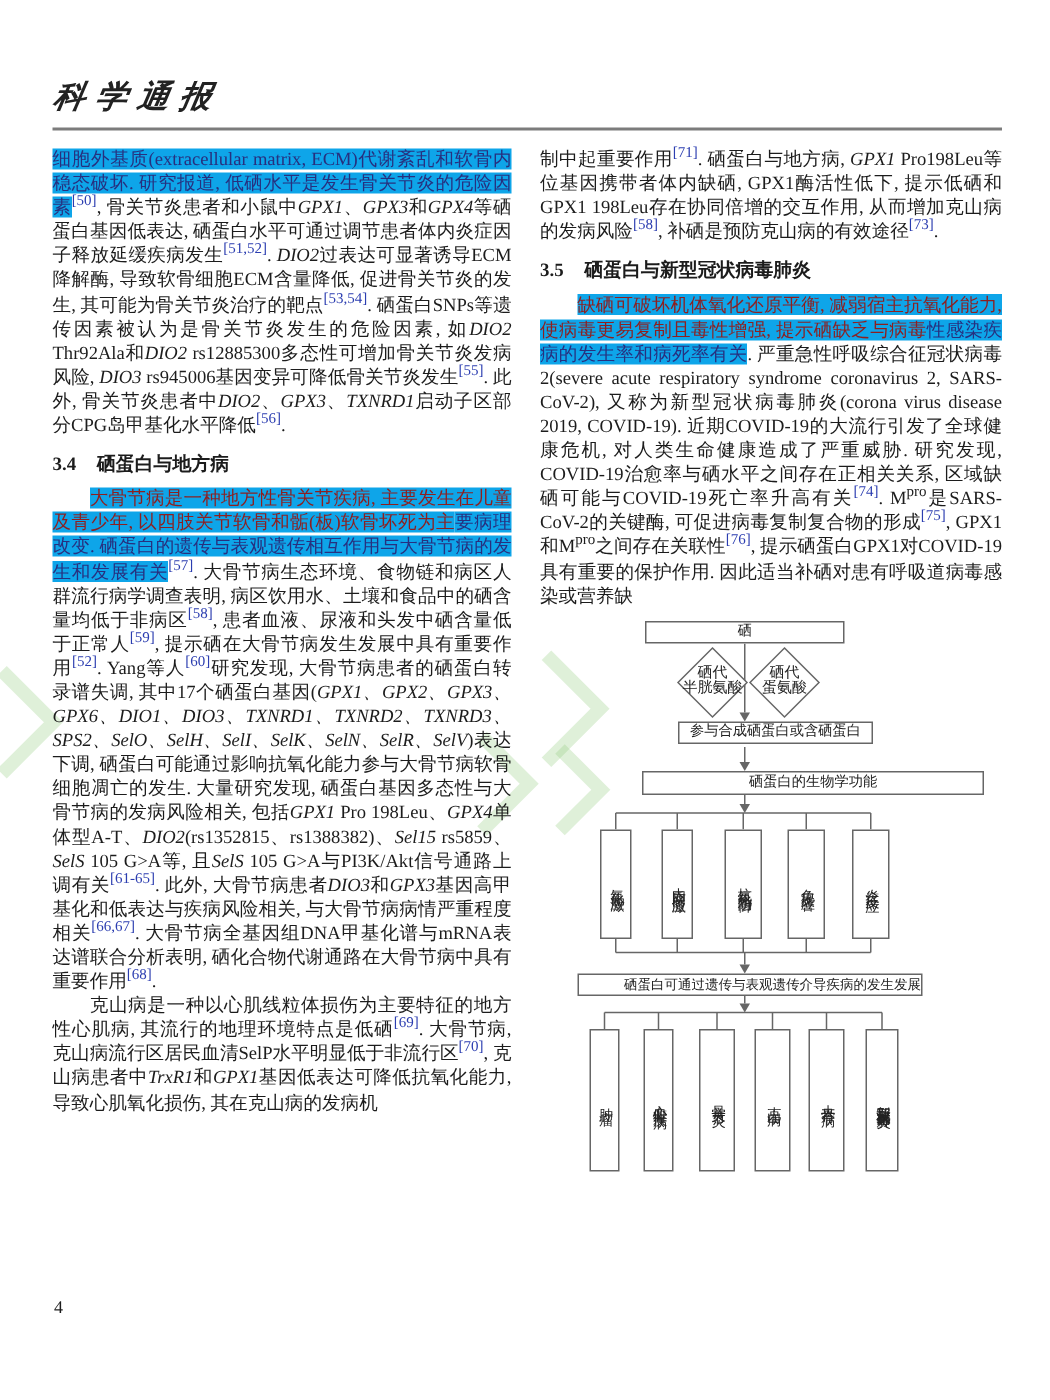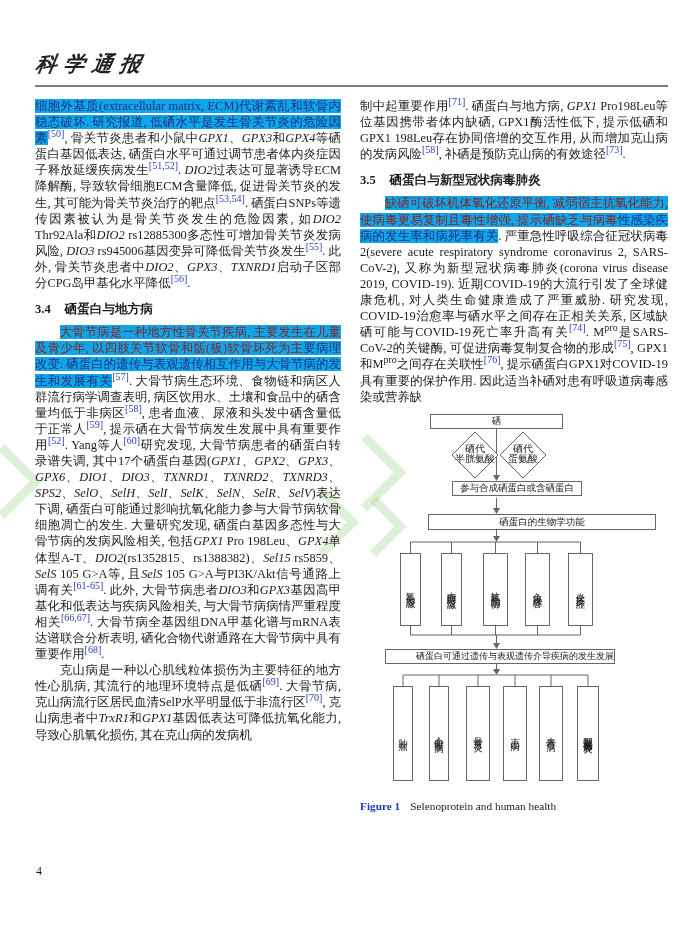--- a/index.html
+++ b/index.html
@@ -151,20 +151,17 @@
         </div>
       <div class="fb vtext" style="left:179px;top:275px;width:24px;height:95px;">
           <span>大骨节病</span>
         </div>
       <div class="fb vtext" style="left:217px;top:275px;width:22px;height:95px;letter-spacing:1px;">
           <span>新型冠状病毒肺炎</span>
         </div>
     </div>
 
     <div class="caption">
-      <div>
-        <span class="cap-label">Figure 1</span><span>Selenoprotein and human health</span>
-      </div>
     </div>
   </div>
 
   <div class="pageno">4</div>
 </div>
 
 </body></html>

